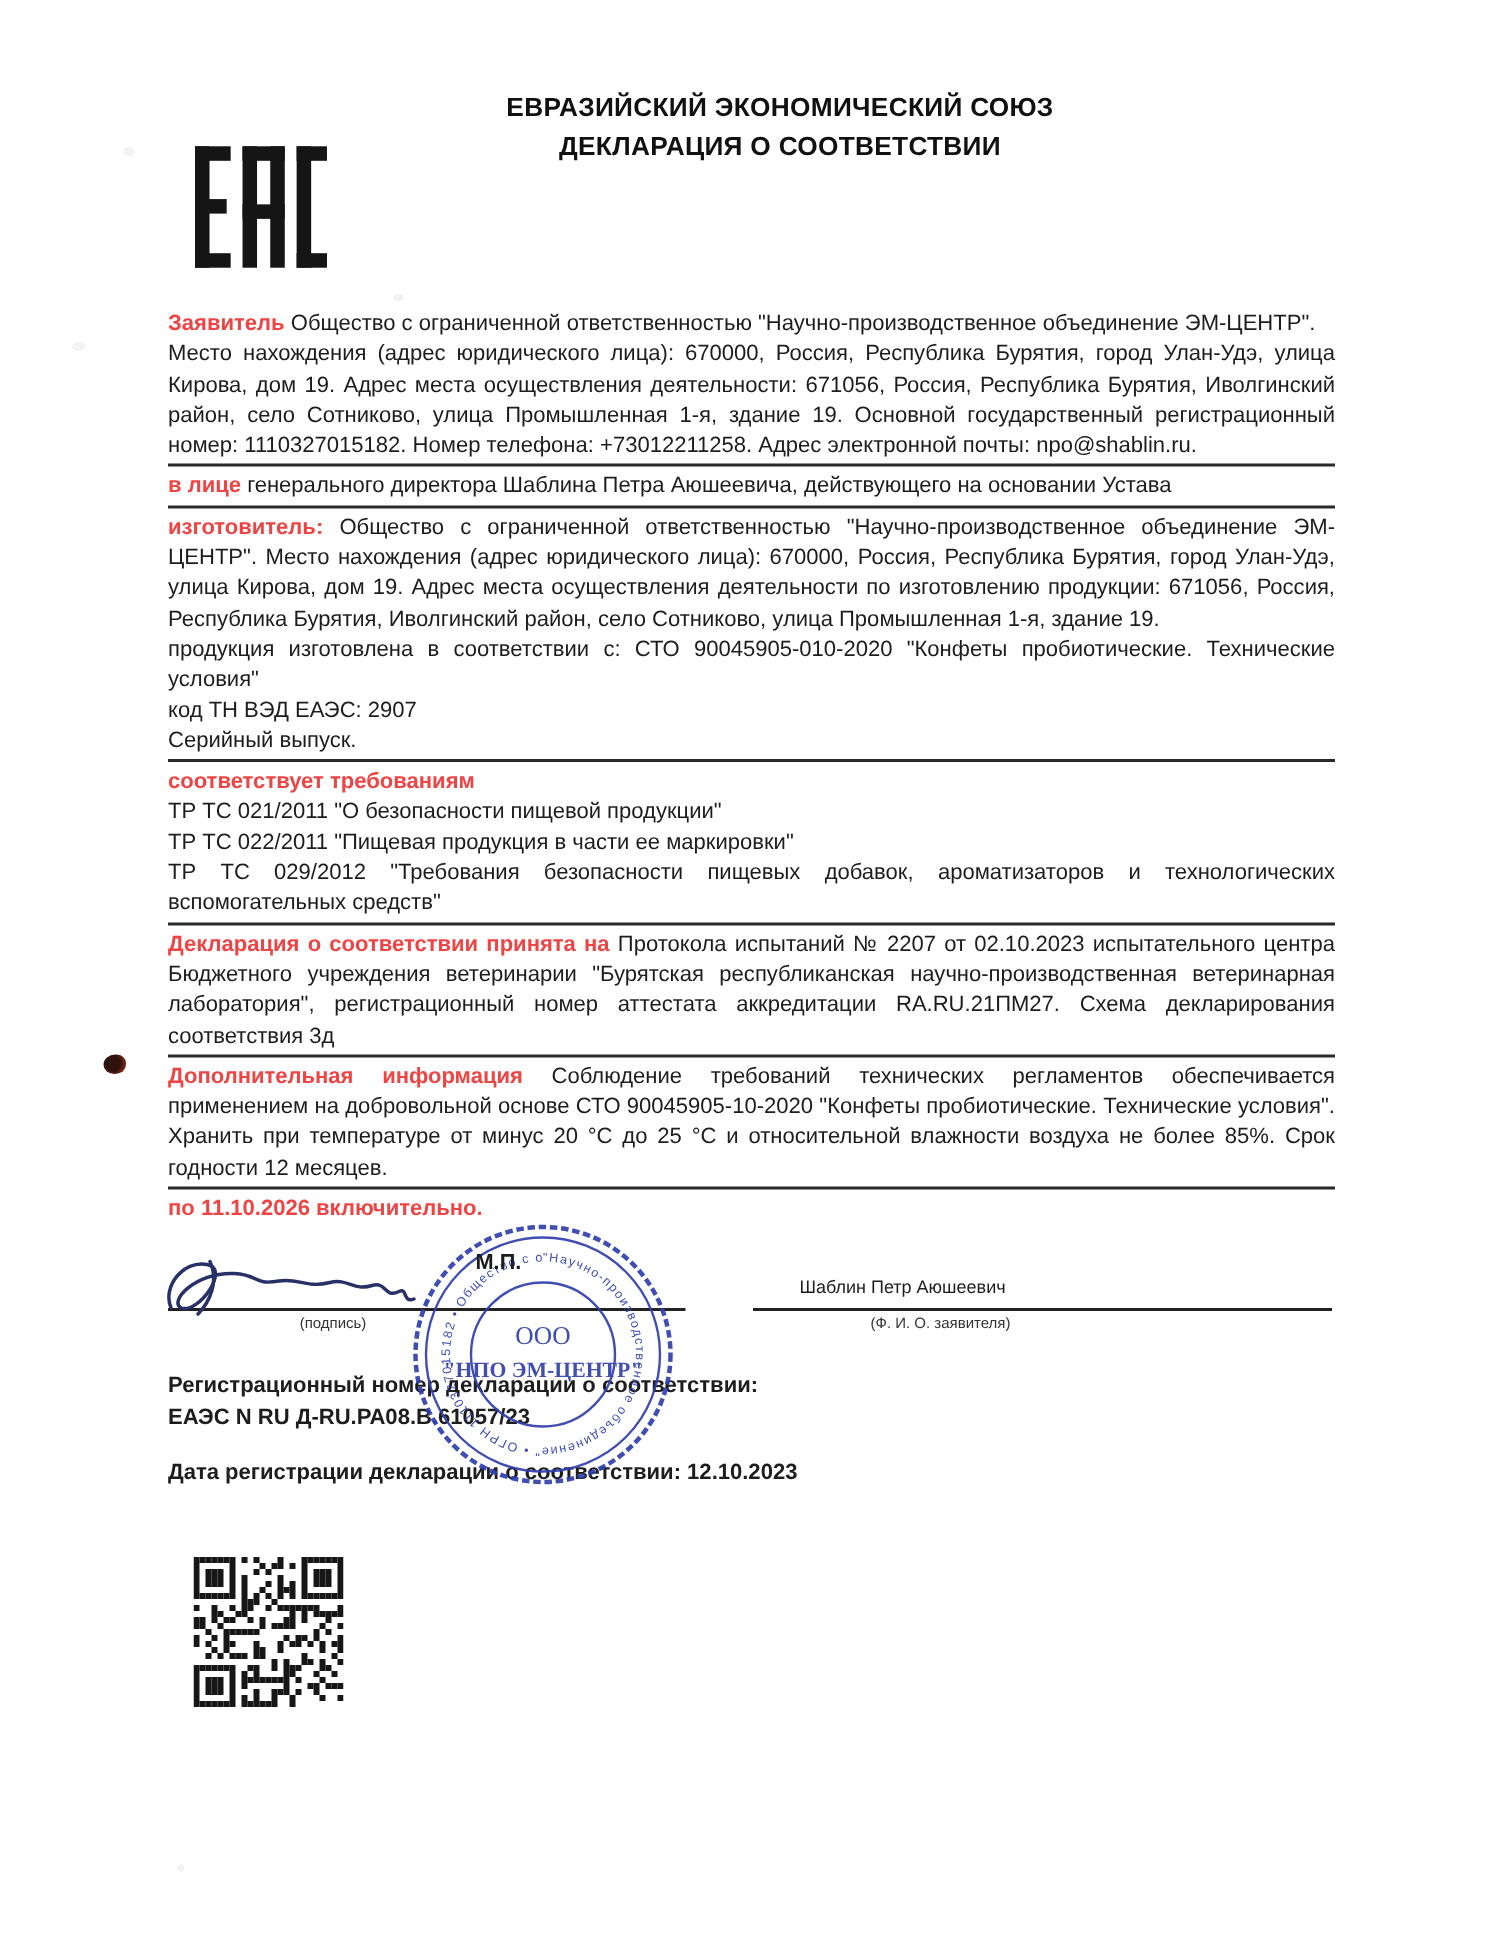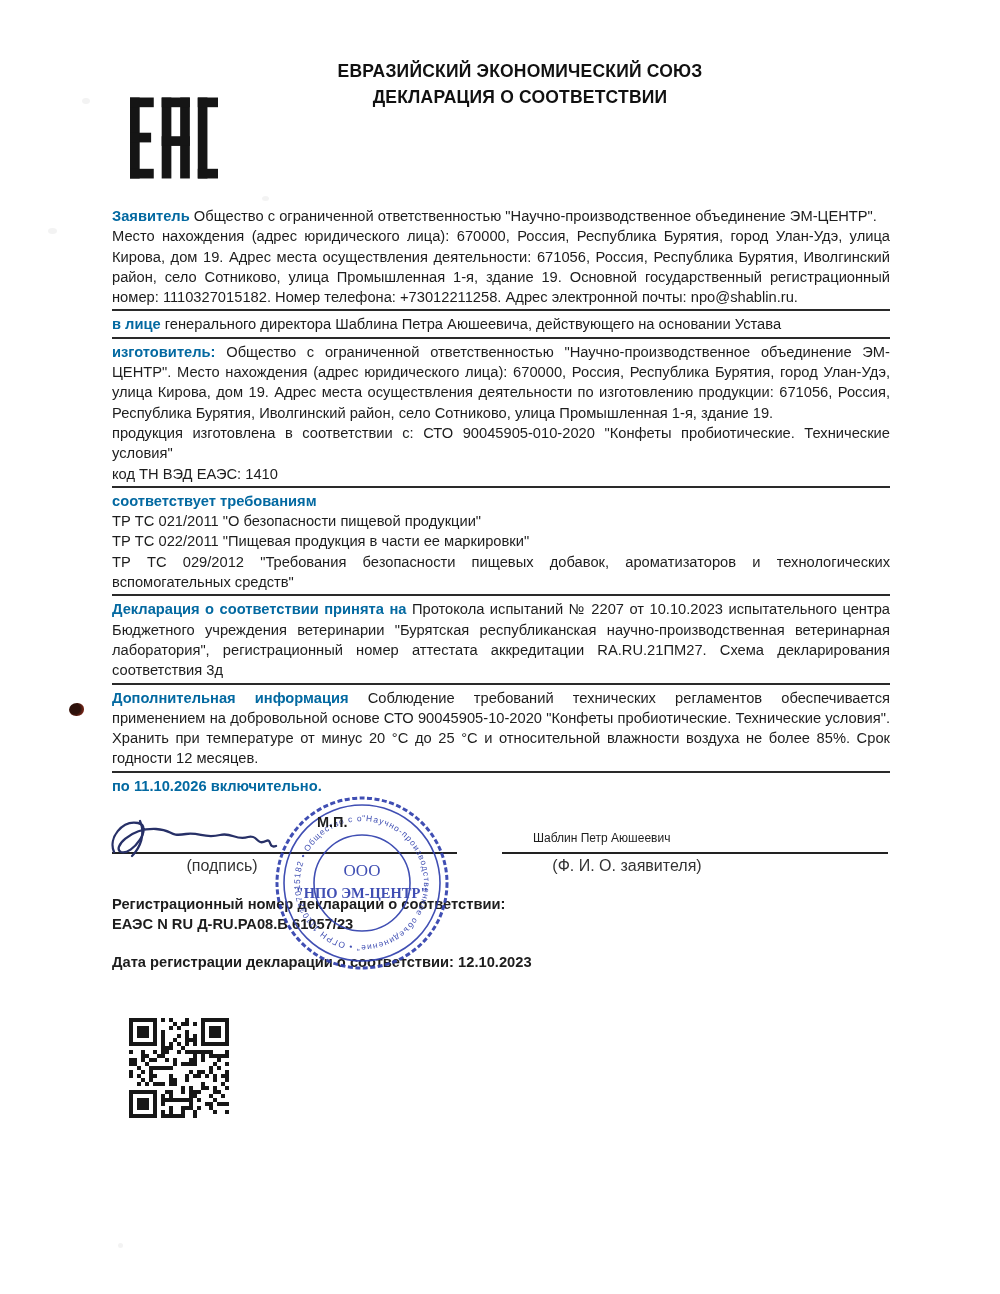--- a/index.html
+++ b/index.html
@@ -5,24 +5,24 @@
   html,body{margin:0;padding:0;background:#ffffff;}
   .page{position:relative;width:1000px;height:1294px;background:#fff;overflow:hidden;
         font-family:"Liberation Sans",sans-serif;color:#1d1d1d;border-radius:21px;}
   .titles{position:absolute;top:58px;left:140px;width:760px;text-align:center;
           font-weight:bold;font-size:17.5px;line-height:26px;letter-spacing:.2px;color:#111;}
   .eac{position:absolute;left:130px;top:97px;}
   .col{position:absolute;left:112px;top:206px;width:778px;}
   .col p{margin:0;text-align:justify;font-size:14.7px;line-height:20.3px;}
   .rule{border-top:2px solid #2a2a2a;margin:2px 0 3px 0;height:0;}
   .rule.thick{border-top-width:2.5px;}
-  b{font-weight:bold;color:#0369a1;}
+  b{font-weight:bold;color:#ef4444;}
   .sigzone{position:relative;height:88px;margin-top:10px;}
   .sigline{position:absolute;top:46px;border-top:2px solid #222;}
-  .cap{position:absolute;font-size:16px;color:#333;text-align:center;}
+  .cap{position:absolute;font-size:10px;color:#333;text-align:center;}
   .mp{position:absolute;left:205px;top:8px;font-weight:bold;font-size:14.5px;z-index:4;}
   .name{position:absolute;left:421px;top:25px;font-size:12px;z-index:4;}
   .sig-svg{position:absolute;left:-6px;top:2px;z-index:3;}
   .stamp{position:absolute;left:159px;top:-14px;z-index:2;opacity:.92;pointer-events:none;}
   .regblock p{font-weight:bold;}
   .qr{margin:46px 0 0 17px;}
   .ink-dot{position:absolute;left:69px;top:703px;width:15px;height:13px;border-radius:55% 45% 50% 50%;
            background:radial-gradient(circle at 40% 45%, #2e120c 0 45%, #6e2417 70%, #93402b 100%);}
   .smudge{position:absolute;border-radius:50%;background:#9a9a9a;opacity:.12;}
 </style>
@@ -60,28 +60,29 @@
   </div>
 
   <div class="col">
     <p><b>Заявитель</b> <span>Общество с ограниченной ответственностью "Научно-производственное объединение ЭМ-ЦЕНТР".</span></p>
     <p>Место нахождения (адрес юридического лица): 670000, Россия, Республика Бурятия, город Улан-Удэ, улица Кирова, дом 19. Адрес места осуществления деятельности: 671056, Россия, Республика Бурятия, Иволгинский район, село Сотниково, улица Промышленная 1-я, здание 19. Основной государственный регистрационный номер: 1110327015182. Номер телефона: +73012211258. Адрес электронной почты: npo@shablin.ru.</p>
     <div class="rule"></div>
     <p><b>в лице</b> <span>генерального директора Шаблина Петра Аюшеевича, действующего на основании Устава</span></p>
     <div class="rule"></div>
     <p><b>изготовитель:</b> <span>Общество с ограниченной ответственностью "Научно-производственное объединение ЭМ-ЦЕНТР". Место нахождения (адрес юридического лица): 670000, Россия, Республика Бурятия, город Улан-Удэ, улица Кирова, дом 19. Адрес места осуществления деятельности по изготовлению продукции: 671056, Россия, Республика Бурятия, Иволгинский район, село Сотниково, улица Промышленная 1-я, здание 19.</span></p>
     <p>продукция изготовлена в соответствии с: СТО 90045905-010-2020 "Конфеты пробиотические. Технические условия"</p>
-    <p>код ТН ВЭД ЕАЭС: 1410</p>
+    <p>код ТН ВЭД ЕАЭС: 2907</p>
+    <p>Серийный выпуск.</p>
     <div class="rule thick"></div>
     <p><b>соответствует требованиям</b></p>
     <p>ТР ТС 021/2011 "О безопасности пищевой продукции"</p>
     <p>ТР ТС 022/2011 "Пищевая продукция в части ее маркировки"</p>
     <p>ТР ТС 029/2012 "Требования безопасности пищевых добавок, ароматизаторов и технологических вспомогательных средств"</p>
     <div class="rule thick"></div>
-    <p><b>Декларация о соответствии принята на</b> <span>Протокола испытаний № 2207 от 10.10.2023 испытательного центра Бюджетного учреждения ветеринарии "Бурятская республиканская научно-производственная ветеринарная лаборатория", регистрационный номер аттестата аккредитации RA.RU.21ПМ27. Схема декларирования соответствия 3д</span></p>
+    <p><b>Декларация о соответствии принята на</b> <span>Протокола испытаний № 2207 от 02.10.2023 испытательного центра Бюджетного учреждения ветеринарии "Бурятская республиканская научно-производственная ветеринарная лаборатория", регистрационный номер аттестата аккредитации RA.RU.21ПМ27. Схема декларирования соответствия 3д</span></p>
     <div class="rule"></div>
     <p><b>Дополнительная информация</b> <span>Соблюдение требований технических регламентов обеспечивается применением на добровольной основе СТО 90045905-10-2020 "Конфеты пробиотические. Технические условия". Хранить при температуре от минус 20 °С до 25 °С и относительной влажности воздуха не более 85%. Срок годности 12 месяцев.</span></p>
     <div class="rule"></div>
     <p><b>по 11.10.2026 включительно.</b></p>
 
     
     <div class="sigzone">
       <svg class="sig-svg" width="175" height="60" viewBox="0 0 175 60">
         <g fill="none" stroke="#273067" stroke-width="2.3" stroke-linecap="round">
           <path d="M8,44 C2,30 16,12 32,15 C48,18 26,48 15,44 C6,40 24,20 50,21 C68,22 62,29 80,26 C94,24 98,31 114,27 C126,24 130,33 142,29 C152,26 150,38 160,33 C166,30 162,41 170,38"></path>

